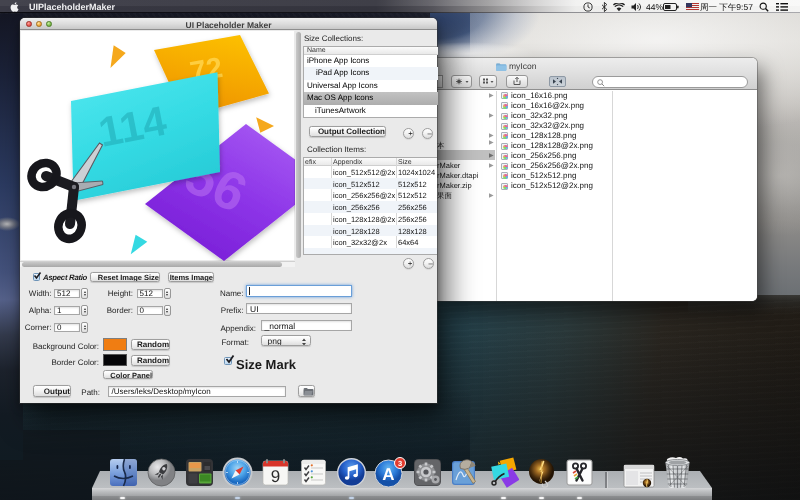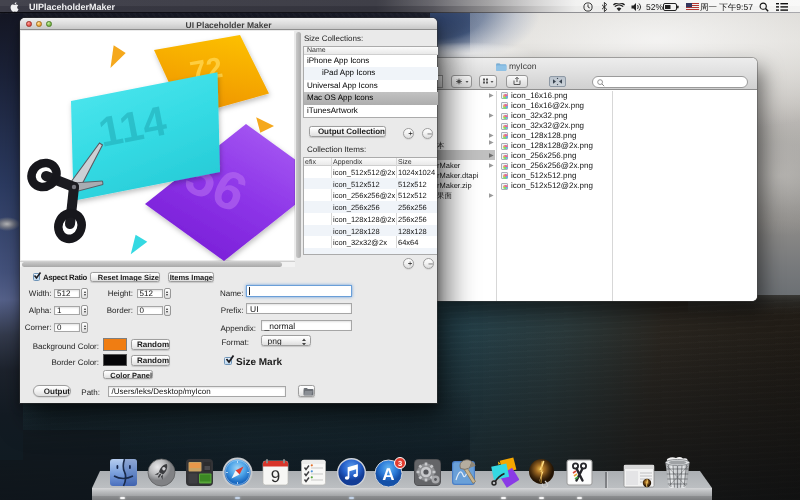--- a/index.html
+++ b/index.html
@@ -64,21 +64,21 @@
     </svg>
     <svg class="abs" style="left:613px;top:2.5px;" width="12" height="9" viewBox="0 0 12 9">
       <path d="M6 8.3 L3.6 5.4 A4 4 0 0 1 8.4 5.4 Z" fill="#222"></path>
       <path d="M1.8 3.6 A6 6 0 0 1 10.2 3.6" fill="none" stroke="#222" stroke-width="1.3"></path>
       <path d="M0.4 1.9 A8.5 8.5 0 0 1 11.6 1.9" fill="none" stroke="#222" stroke-width="1.3"></path>
     </svg>
     <svg class="abs" style="left:631px;top:2px;" width="11" height="10" viewBox="0 0 11 10">
       <path d="M0.5 3.4 L2.5 3.4 L5 1 L5 9 L2.5 6.6 L0.5 6.6 Z" fill="#222"></path>
       <path d="M6.5 3 A3.2 3.2 0 0 1 6.5 7 M8 1.5 A5.2 5.2 0 0 1 8 8.5" fill="none" stroke="#222" stroke-width="0.9"></path>
     </svg>
-    <div class="abs" style="left:646px;top:2px;width:30px;height:10px;font-size:8.5px;color:#111;">52%</div>
+    <div class="abs" style="left:646px;top:2px;width:30px;height:10px;font-size:8.5px;color:#111;">44%</div>
     <svg class="abs" style="left:663px;top:2.5px;" width="16" height="8" viewBox="0 0 16 8">
       <rect x="0.5" y="0.5" width="13" height="7" rx="1.5" fill="none" stroke="#222" stroke-width="1"></rect>
       <rect x="2" y="2" width="5.5" height="4" fill="#222"></rect>
       <rect x="14" y="2.5" width="1.6" height="3" rx="0.8" fill="#222"></rect>
     </svg>
     <svg class="abs" style="left:686px;top:2.5px;" width="13" height="8" viewBox="0 0 13 8">
       <rect x="0" y="0" width="13" height="8" fill="#b5342e"></rect>
       <rect x="0" y="0" width="13" height="1.1" fill="#b5342e"></rect>
       <rect x="0" y="0" width="6" height="4.2" fill="#33365e"></rect>
       <rect x="6" y="1" width="7" height="1" fill="#eee"></rect>
@@ -263,24 +263,24 @@
     <div class="abs" style="left:276px;top:14px;width:5px;height:226px;border-radius:3px;background:linear-gradient(90deg,#c9c9c9,#ababab);"></div>
 
     <div class="abs" style="left:0;top:243px;width:275px;height:6px;background:#f2f2f2;border-top:1px solid #d0d0d0;"></div>
     <div class="abs" style="left:2px;top:244px;width:260px;height:4.5px;border-radius:3px;background:linear-gradient(180deg,#c9c9c9,#a8a8a8);"></div>
 
     <div class="abs" style="left:284px;top:16px;font-size:8px;color:#1c1c1c;">Size Collections:</div>
 
     <div class="abs" style="left:283px;top:28px;width:134px;height:72px;background:#fff;border:1px solid #ababab;border-right:none;">
       <div class="abs" style="left:0;top:0;width:134px;height:7.5px;background:linear-gradient(180deg,#fbfbfb,#e9e9e9);border-bottom:1px solid #cfcfcf;font-size:7px;color:#333;"><span style="margin-left:3px;">Name</span></div>
       <div class="abs" style="left:0;top:7.5px;width:134px;height:12.5px;font-size:8px;"><span style="margin-left:3px;line-height:12.5px;">iPhone App Icons</span></div>
-      <div class="abs" style="left:0;top:20px;width:134px;height:12.5px;background:#f0f4f9;font-size:8px;"><span style="margin-left:10px;line-height:12.5px;padding-left:8px;">iPad App Icons</span></div>
+      <div class="abs" style="left:0;top:20px;width:134px;height:12.5px;background:#f0f4f9;font-size:8px;"><span style="margin-left:4px;line-height:12.5px;padding-left:8px;">iPad App Icons</span></div>
       <div class="abs" style="left:0;top:32.5px;width:134px;height:28px;font-size:8px;"><span style="margin-left:3px;line-height:12.5px;">Universal App Icons</span></div>
       <div class="abs" style="left:0;top:45px;width:134px;height:12.5px;background:linear-gradient(180deg,#c2c2c2,#adadad);font-size:8px;"><span style="margin-left:3px;line-height:12.5px;">Mac OS App Icons</span></div>
-      <div class="abs" style="left:0;top:57.5px;width:134px;height:12.5px;font-size:8px;"><span style="margin-left:3px;line-height:12.5px;">iTunesArtwork</span></div>
+      <div class="abs" style="left:0;top:57.5px;width:134px;height:12.5px;font-size:8px;"><span style="margin-left:11px;line-height:12.5px;">iTunesArtwork</span></div>
     </div>
     <div class="abs btn" style="left:288.5px;top:108px;width:77.5px;height:11px;font-size:8px;font-weight:bold;line-height:10px;">Output Collection</div>
     <div class="abs btn" style="left:383px;top:109.5px;width:11px;height:11px;border-radius:50%;font-size:8px;line-height:10px;">+</div>
     <div class="abs btn" style="left:402px;top:109.5px;width:11px;height:11px;border-radius:50%;font-size:8px;line-height:9px;">–</div>
     <div class="abs" style="left:287px;top:127px;font-size:8px;color:#1c1c1c;">Collection Items:</div>
 
     <div class="abs" style="left:283px;top:139px;width:134px;height:98px;background:#fff;border:1px solid #ababab;border-right:none;font-size:8px;overflow:hidden;">
       <div class="abs" style="left:0;top:0;width:134px;height:8px;background:linear-gradient(180deg,#fbfbfb,#e9e9e9);border-bottom:1px solid #cfcfcf;font-size:7px;color:#333;">
         <span class="abs" style="left:1px;top:1px;">efix</span>
           <span class="abs" style="left:29px;top:1px;">Appendix</span>
@@ -322,21 +322,21 @@
     </div>
     <div class="abs btn" style="left:382.5px;top:240px;width:11px;height:11px;border-radius:50%;font-size:8px;line-height:10px;">+</div>
     <div class="abs btn" style="left:403px;top:240px;width:11px;height:11px;border-radius:50%;font-size:8px;line-height:9px;">–</div>
 
     <div class="abs" id="form" style="font-size:8px;color:#1a1a1a;">
 
       <div class="abs" style="left:12.5px;top:255px;width:7.5px;height:7.5px;background:linear-gradient(180deg,#eaf3fc,#bcd8f0);border:1px solid #6e94b8;border-radius:1.5px;"></div>
       <svg class="abs" style="left:13px;top:252.5px;" width="9" height="9" viewBox="0 0 9 9">
           <path d="M1.5 4.5 L3.5 7 L7.5 1.5" fill="none" stroke="#1d1d22" stroke-width="1.6"></path>
         </svg>
-      <div class="abs" style="left:23px;top:254.5px;font-weight:bold;font-size:7.8px;letter-spacing:-0.3px;">Aspect Ratio</div>
+      <div class="abs" style="left:23px;top:254.5px;font-weight:bold;font-size:7.8px;letter-spacing:-0.3px;font-style:italic;">Aspect Ratio</div>
       <div class="abs btn" style="left:70px;top:253.5px;width:70px;height:10.5px;font-size:7.5px;font-weight:bold;line-height:10px;text-decoration:underline;">Reset Image Size</div>
       <div class="abs btn" style="left:147.5px;top:253.5px;width:46.5px;height:10.5px;font-size:7.5px;font-weight:bold;line-height:10px;">Items Image</div>
 
       <div class="abs lbl" style="left:6px;top:271px;width:25.5px;">Width:</div>
       <div class="abs fld" style="left:34px;top:270.6px;width:26px;height:9.5px;font-size:8px;line-height:8.8px;padding-left:2px;">512</div>
       <div class="abs stp" style="left:61px;top:269.5px;"></div>
       <div class="abs lbl" style="left:86px;top:271px;width:27px;">Height:</div>
       <div class="abs fld" style="left:116.5px;top:270.6px;width:26px;height:9.5px;font-size:8px;line-height:8.8px;padding-left:2px;">512</div>
       <div class="abs stp" style="left:143.5px;top:269.5px;"></div>
 
@@ -352,21 +352,21 @@
       <div class="abs stp" style="left:61px;top:303.5px;"></div>
 
       <div class="abs lbl" style="left:0px;top:324px;width:79px;">Background Color:</div>
       <div class="abs" style="left:83px;top:320px;width:24px;height:12.5px;background:#f07d12;border:1px solid #7e7e7e;"></div>
       <div class="abs btn" style="left:111px;top:321px;width:39px;height:11px;font-size:8px;font-weight:bold;line-height:10px;">Random</div>
       <div class="abs lbl" style="left:0px;top:339.5px;width:79px;">Border Color:</div>
       <div class="abs" style="left:83px;top:335.5px;width:24px;height:12.5px;background:#060608;border:1px solid #555;"></div>
       <div class="abs btn" style="left:111px;top:336.5px;width:39px;height:11px;font-size:8px;font-weight:bold;line-height:10px;">Random</div>
       <div class="abs btn" style="left:83px;top:351.5px;width:50px;height:9.5px;font-size:7.5px;font-weight:bold;line-height:9px;">Color Panel</div>
 
-      <div class="abs btn" style="left:13px;top:367px;width:38px;height:12px;font-size:8px;font-weight:bold;line-height:11.5px;border-radius:6px;">Output</div>
+      <div class="abs btn" style="left:13px;top:367px;width:38px;height:12px;font-size:8px;font-weight:bold;line-height:11.5px;">Output</div>
       <div class="abs lbl" style="left:58px;top:370px;width:22px;">Path:</div>
       <div class="abs fld" style="left:87.5px;top:367.5px;width:178px;height:11px;font-size:8px;line-height:10.5px;padding-left:3px;">/Users/leks/Desktop/myIcon</div>
       <div class="abs btn" style="left:278px;top:367px;width:17px;height:11.5px;">
         <svg width="11" height="9" viewBox="0 0 11 9" style="margin-top:1px;">
             <rect x="0.5" y="2" width="10" height="6.5" rx="1" fill="#6b6f75"></rect>
             <path d="M0.5 2.5 Q0.5 1 1.5 1 L4 1 L5 2.2 L0.5 2.2 Z" fill="#6b6f75"></path>
             <path d="M2 4 L9.5 4 L8.5 8 L1 8 Z" fill="#8a8e94"></path>
           </svg>
       </div>
 
@@ -382,21 +382,21 @@
       <div class="abs btn" style="left:240.5px;top:317px;width:50px;height:11px;border-radius:2.5px;text-align:left;">
         <span style="margin-left:6px;font-size:8.5px;line-height:10.5px;">png</span>
         <svg class="abs" style="right:2.5px;top:1.5px;" width="6" height="8" viewBox="0 0 6 8">
             <path d="M3 0.5 L5 3 L1 3 Z M3 7.5 L5 5 L1 5 Z" fill="#444"></path>
           </svg>
       </div>
       <div class="abs" style="left:204px;top:338.5px;width:8px;height:8px;background:linear-gradient(180deg,#eaf3fc,#bcd8f0);border:1px solid #6e94b8;border-radius:1.5px;"></div>
       <svg class="abs" style="left:204.5px;top:335.5px;" width="10" height="10" viewBox="0 0 10 10">
           <path d="M1.5 5 L4 8 L8.5 1.5" fill="none" stroke="#1d1d22" stroke-width="1.8"></path>
         </svg>
-      <div class="abs" style="left:216px;top:338.5px;font-weight:bold;font-size:10px;">Size Mark</div>
+      <div class="abs" style="left:216px;top:338.5px;font-weight:bold;font-size:13px;">Size Mark</div>
     </div>
   </div>
 
   <div class="abs" id="dock" style="left:0;top:440px;width:800px;height:60px;">
 
     <div class="abs" style="left:0;top:0;width:800px;height:48px;clip-path:polygon(100px 31px,700px 31px,712px 48px,92px 48px);background:linear-gradient(180deg,#7e8287 0%,#a2a6aa 45%,#bcbfc2 100%);"></div>
 
     <div class="abs" style="left:92px;top:48px;width:620px;height:7.5px;background:linear-gradient(180deg,#d5d6d8 0%,#bcbec0 45%,#a2a4a6 100%);"></div>
     <div class="abs" style="left:92px;top:55.5px;width:620px;height:4.5px;background:linear-gradient(180deg,#8e9092 0%,#7c7e80 100%);"></div>
 

